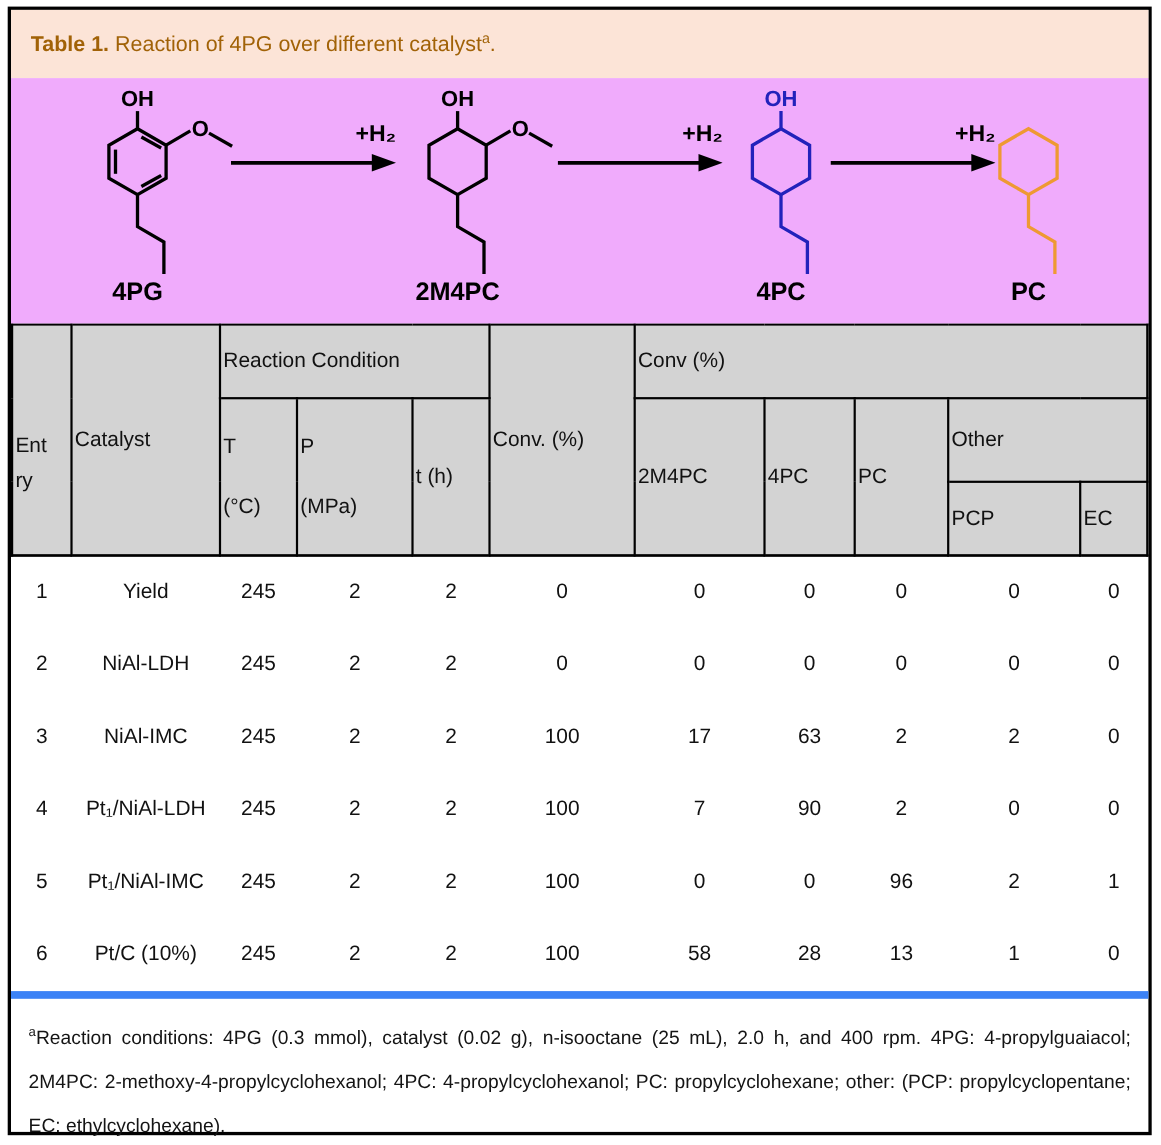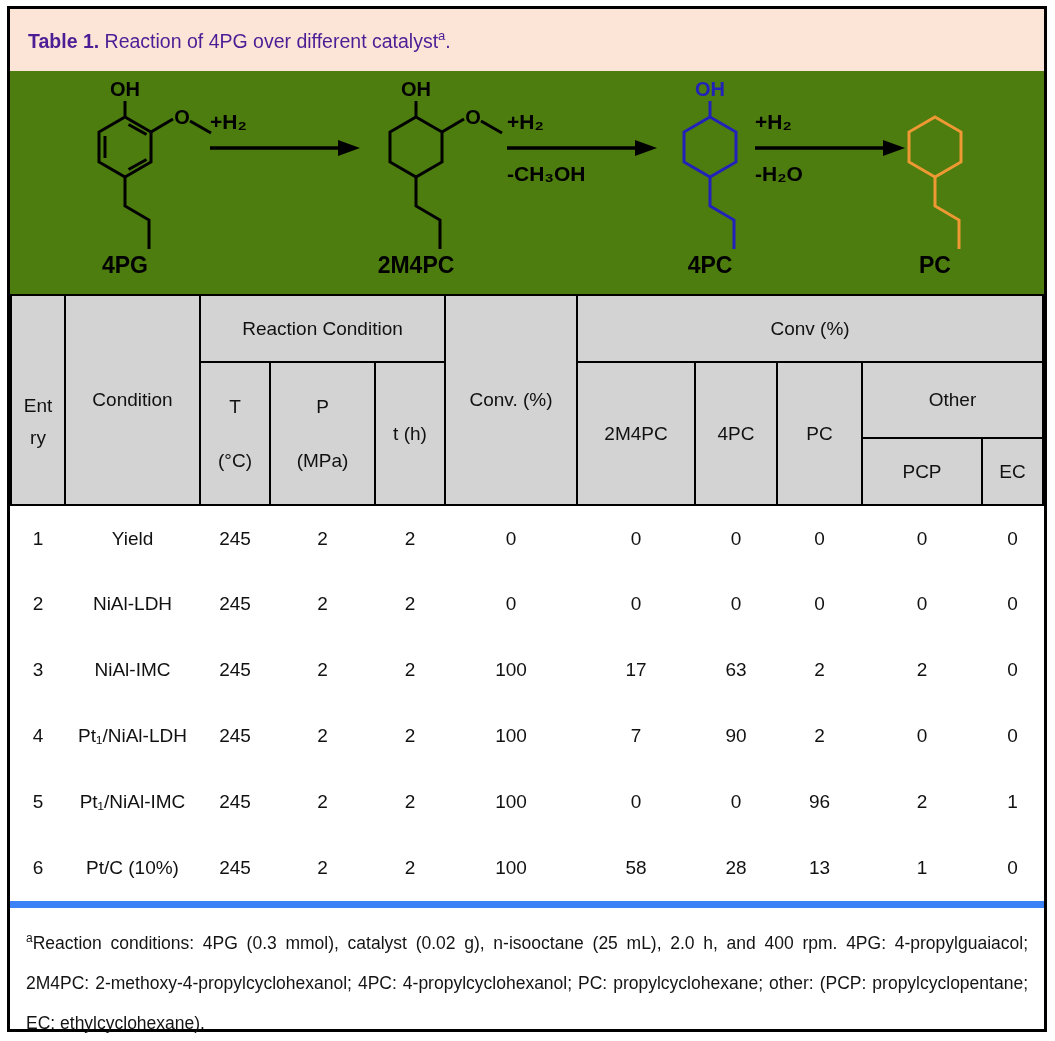--- a/index.html
+++ b/index.html
@@ -9,43 +9,43 @@
     font-family:"Liberation Sans","DejaVu Sans",sans-serif;
     color:#111;
   }
   .figure {
     position:absolute; left:7px; top:6px; width:1040px; height:1026px;
     border:3px solid #000; background:#fff;
   }
   
   .title-band {
     height:62px; background:#fce4d7; display:flex; align-items:center;
-    padding:0 18px; font-size:19.5px; color:#4c1d95;
+    padding:0 18px; font-size:19.5px; color:#a16207;
   }
   .title-band .bold { font-weight:bold; }
   .title-band sup { font-size:13px; }
   
-  .scheme { position:relative; height:223px; background:#4d7c0f; }
+  .scheme { position:relative; height:223px; background:#f0abfc; }
   .mol { position:absolute; top:-2px; }
   .mol text { font-weight:bold; }
   .atom { font-size:20px; }
   .mol-label { font-size:23px; fill:#000; }
-  .arrow { position:absolute; top:36px; width:150px; text-align:left; }
+  .arrow { position:absolute; top:36px; width:150px; text-align:right; }
   .arrow-above, .arrow-below {
     font-weight:bold; font-size:21px; height:30px; line-height:30px; color:#000;
   }
   .arrow svg { display:block; margin:2px 0; }
   
   table.data {
     width:100%; border-collapse:collapse; table-layout:fixed;
     font-size:19px; color:#111;
   }
   table.data th {
     background:#d3d3d3; border:2px solid #000; font-weight:normal;
-    text-align:center; vertical-align:middle; padding:0 2px;
+    text-align:left; vertical-align:middle; padding:0 2px;
   }
   thead tr.h1 { height:67px; }
   thead tr.h2 { height:76px; }
   thead tr.h3 { height:67px; }
   .entry-wrap { display:inline-block; width:32px; overflow-wrap:anywhere; line-height:1.7;margin-top:44px; }
   .stack div { line-height:54px; }
   table.data td {
     height:66px; text-align:center; vertical-align:middle; border:none;
     background:#fff;
   }
@@ -104,40 +104,38 @@
       <text class="atom" x="152" y="55" text-anchor="middle" fill="#000">O</text>
       <text class="mol-label" x="95" y="204" text-anchor="middle">2M4PC</text>
     </svg>
 
     <div class="arrow" style="left:497px">
       <div class="arrow-above">+H₂</div>
       <svg width="150" height="18" viewBox="0 0 150 18">
         <line x1="0" y1="9" x2="130" y2="9" stroke="#000" stroke-width="3.5"></line>
         <polygon points="128,1 150,9 128,17" fill="#000"></polygon>
       </svg>
-      <div class="arrow-below">-CH₃OH</div>
     </div>
 
     <svg class="mol" style="left:605px" width="210" height="212" viewBox="0 0 210 212">
       <g stroke="#2222bb" stroke-width="3" fill="none">
         <path d="M95,48 L121,63 L121,93 L95,108 L69,93 L69,63 Z"></path>
         <line x1="95" y1="48" x2="95" y2="32"></line>
         <path d="M95,108 L95,137 L119,151 L119,180"></path>
       </g>
       <text class="atom" x="95" y="27" text-anchor="middle" fill="#2222bb">OH</text>
       <text class="mol-label" x="95" y="204" text-anchor="middle">4PC</text>
     </svg>
 
     <div class="arrow" style="left:745px">
       <div class="arrow-above">+H₂</div>
       <svg width="150" height="18" viewBox="0 0 150 18">
         <line x1="0" y1="9" x2="130" y2="9" stroke="#000" stroke-width="3.5"></line>
         <polygon points="128,1 150,9 128,17" fill="#000"></polygon>
       </svg>
-      <div class="arrow-below">-H₂O</div>
     </div>
 
     <svg class="mol" style="left:830px" width="210" height="212" viewBox="0 0 210 212">
       <g stroke="#ee9933" stroke-width="3" fill="none">
         <path d="M95,48 L121,63 L121,93 L95,108 L69,93 L69,63 Z"></path>
         <path d="M95,108 L95,137 L119,151 L119,180"></path>
       </g>
       <text class="mol-label" x="95" y="204" text-anchor="middle">PC</text>
     </svg>
   </div>
@@ -154,21 +152,21 @@
         <col style="width:82px">
         <col style="width:85px">
       <col style="width:120px">
         <col style="width:61px">
     </colgroup>
     <thead>
       <tr class="h1">
         <th rowspan="3">
           <span class="entry-wrap">Entry</span>
         </th>
-        <th rowspan="3">Condition</th>
+        <th rowspan="3">Catalyst</th>
         <th colspan="3">Reaction Condition</th>
         <th rowspan="3">Conv. (%)</th>
         <th colspan="5">Conv (%)</th>
       </tr>
       <tr class="h2">
         <th rowspan="2" class="stack">
           <div>T</div>
           <div>(°C)</div>
         </th>
         <th rowspan="2" class="stack">

